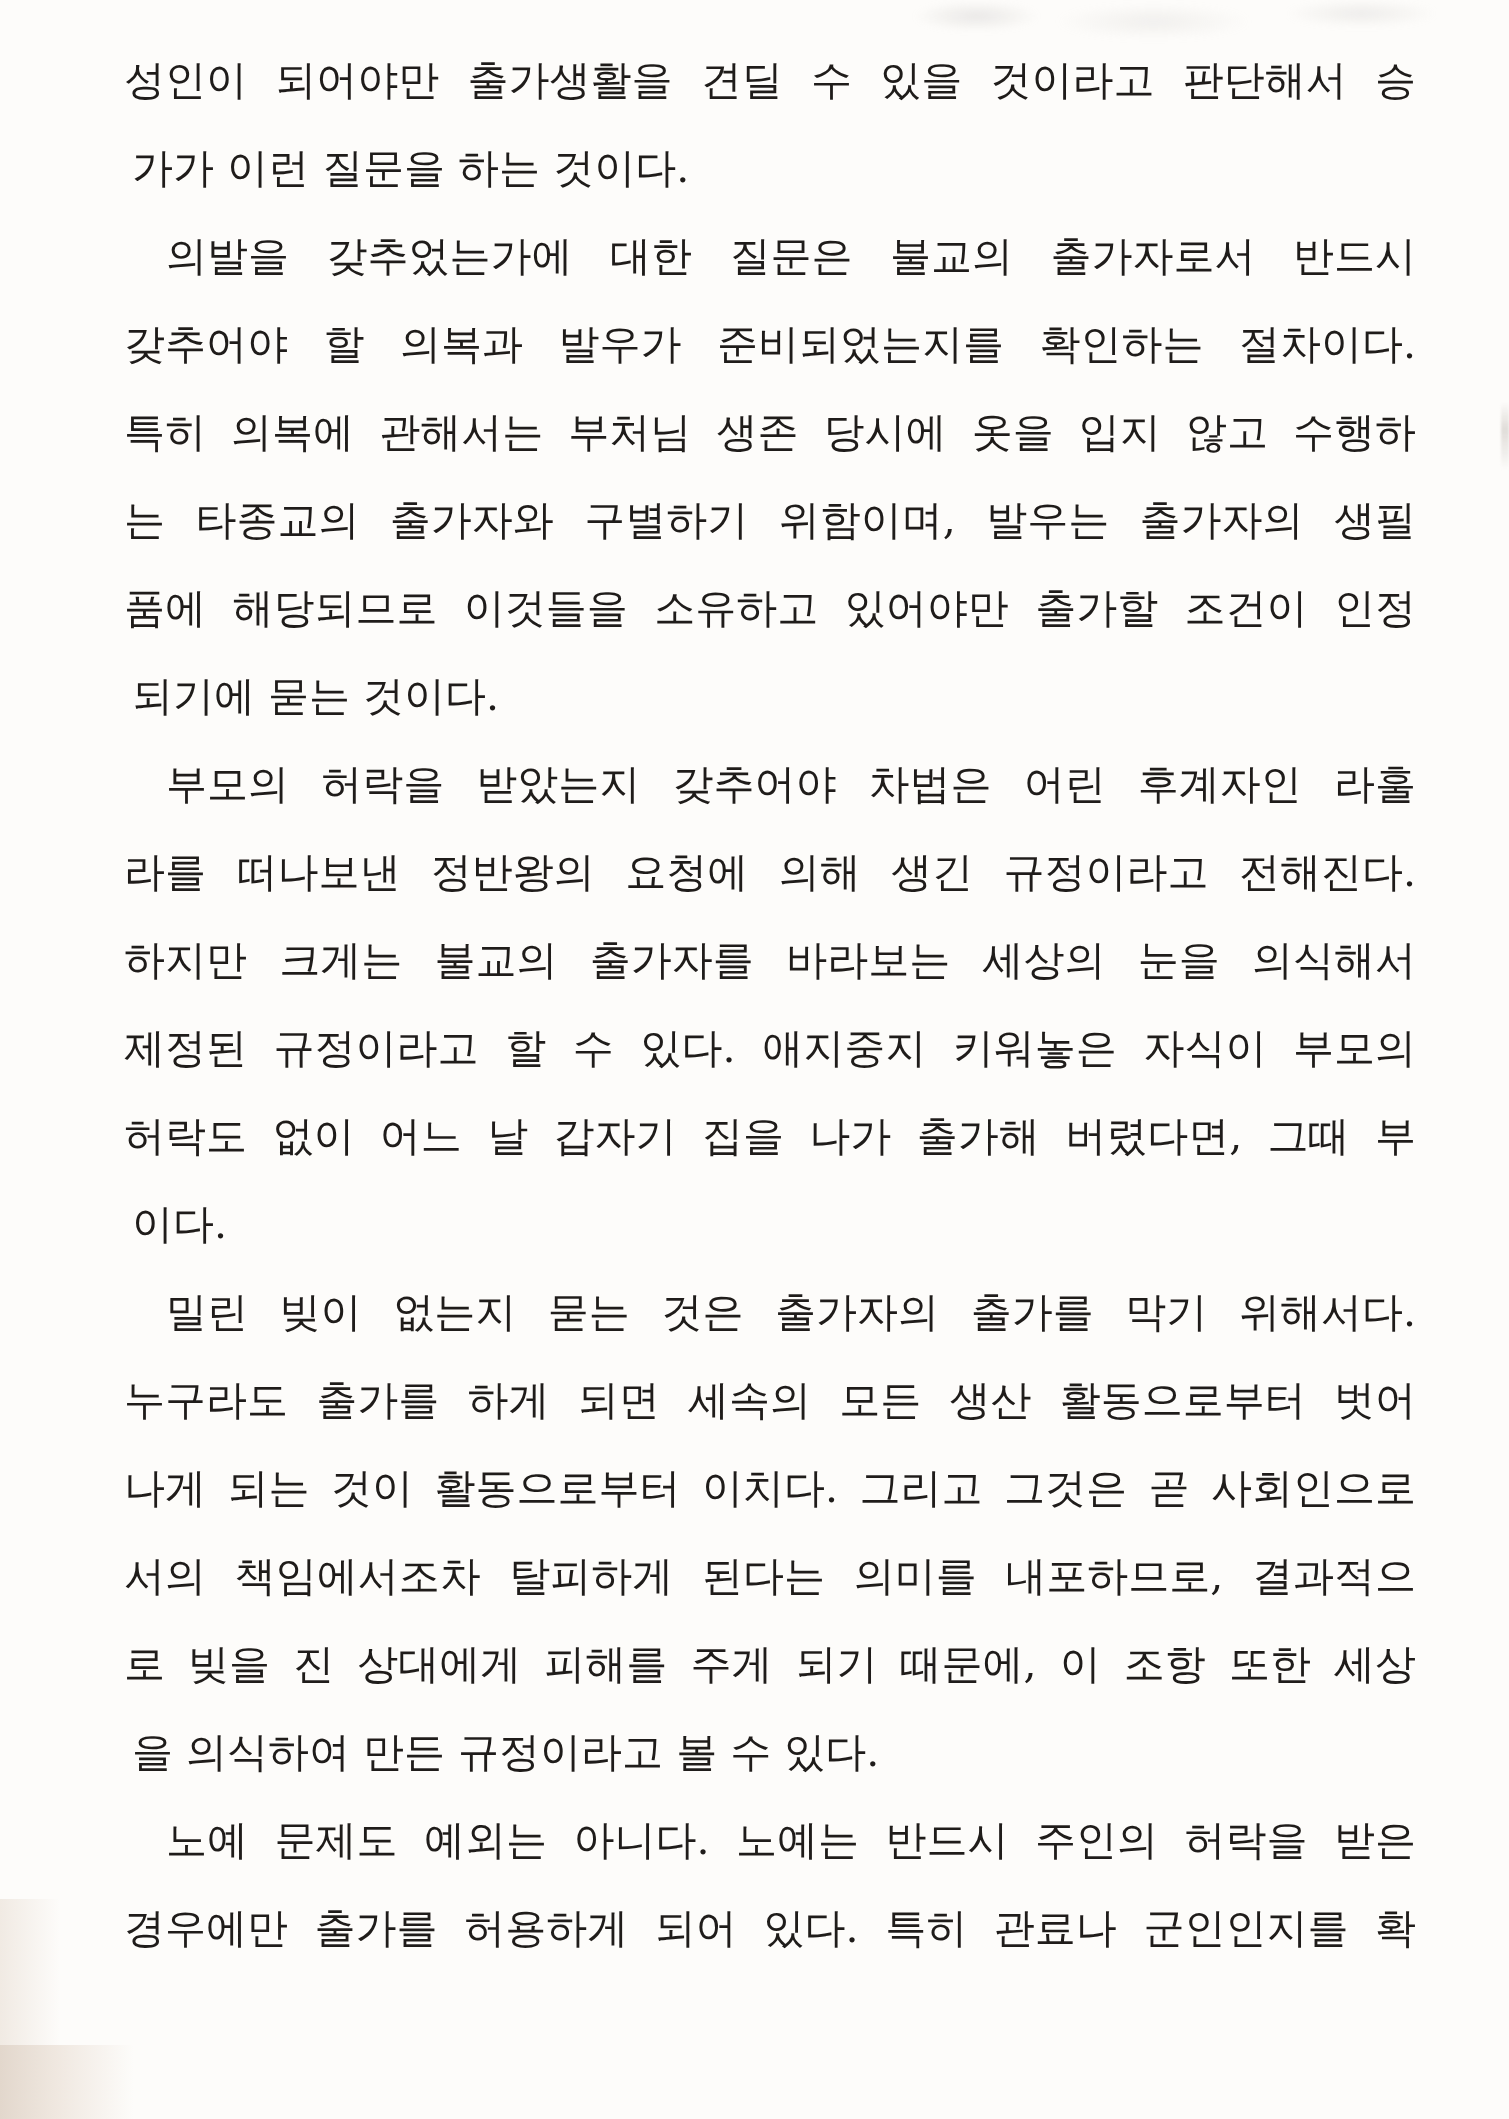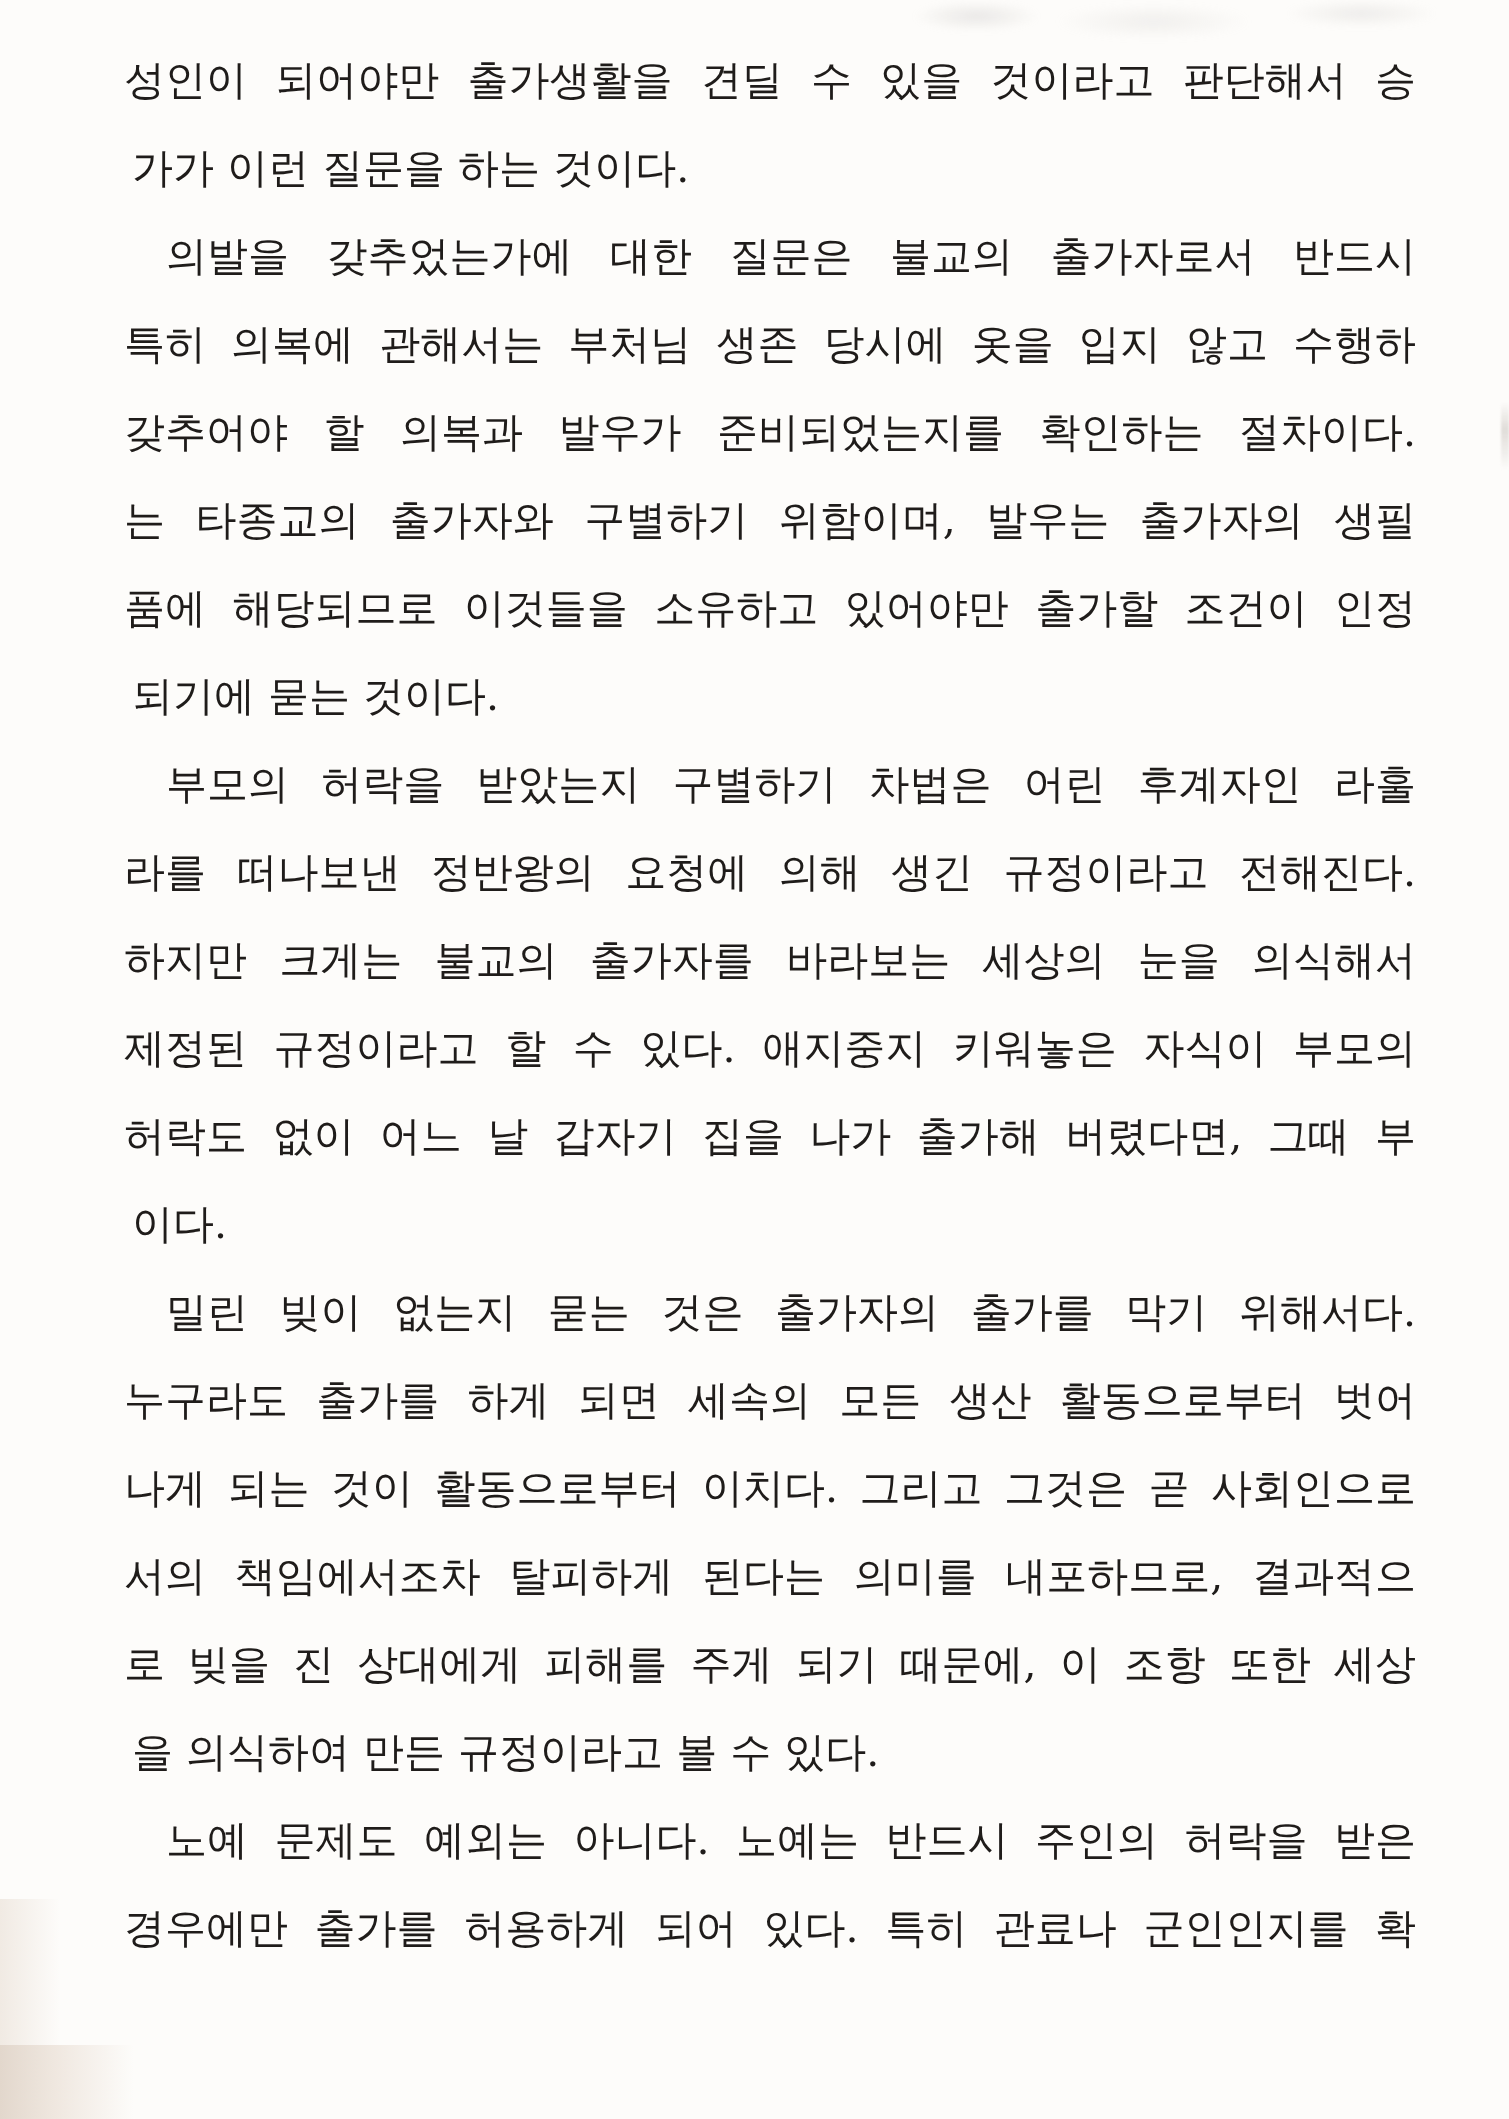--- a/index.html
+++ b/index.html
@@ -84,28 +84,28 @@
 <div class="page">
   <div class="artifact-top-smudge"></div>
   <div class="artifact-right-mark"></div>
   <div class="page-text">
       <div class="para">
         <div class="line">성인이 되어야만 출가생활을 견딜 수 있을 것이라고 판단해서 승</div>
         <div class="line lastline">가가 이런 질문을 하는 것이다.</div>
       </div>
       <div class="para">
         <div class="line indent">의발을 갖추었는가에 대한 질문은 불교의 출가자로서 반드시</div>
+        <div class="line">갖추어야 할 의복과 발우가 준비되었는지를 확인하는 절차이다.</div>
         <div class="line">특히 의복에 관해서는 부처님 생존 당시에 옷을 입지 않고 수행하</div>
-        <div class="line">갖추어야 할 의복과 발우가 준비되었는지를 확인하는 절차이다.</div>
         <div class="line">는 타종교의 출가자와 구별하기 위함이며, 발우는 출가자의 생필</div>
         <div class="line">품에 해당되므로 이것들을 소유하고 있어야만 출가할 조건이 인정</div>
         <div class="line lastline">되기에 묻는 것이다.</div>
       </div>
       <div class="para">
-        <div class="line indent">부모의 허락을 받았는지 구별하기 차법은 어린 후계자인 라훌</div>
+        <div class="line indent">부모의 허락을 받았는지 갖추어야 차법은 어린 후계자인 라훌</div>
         <div class="line">라를 떠나보낸 정반왕의 요청에 의해 생긴 규정이라고 전해진다.</div>
         <div class="line">하지만 크게는 불교의 출가자를 바라보는 세상의 눈을 의식해서</div>
         <div class="line">제정된 규정이라고 할 수 있다. 애지중지 키워놓은 자식이 부모의</div>
         <div class="line">허락도 없이 어느 날 갑자기 집을 나가 출가해 버렸다면, 그때 부</div>
         <div class="line lastline">이다.</div>
       </div>
       <div class="para">
         <div class="line indent">밀린 빚이 없는지 묻는 것은 출가자의 출가를 막기 위해서다.</div>
         <div class="line">누구라도 출가를 하게 되면 세속의 모든 생산 활동으로부터 벗어</div>
         <div class="line">나게 되는 것이 활동으로부터 이치다. 그리고 그것은 곧 사회인으로</div>

